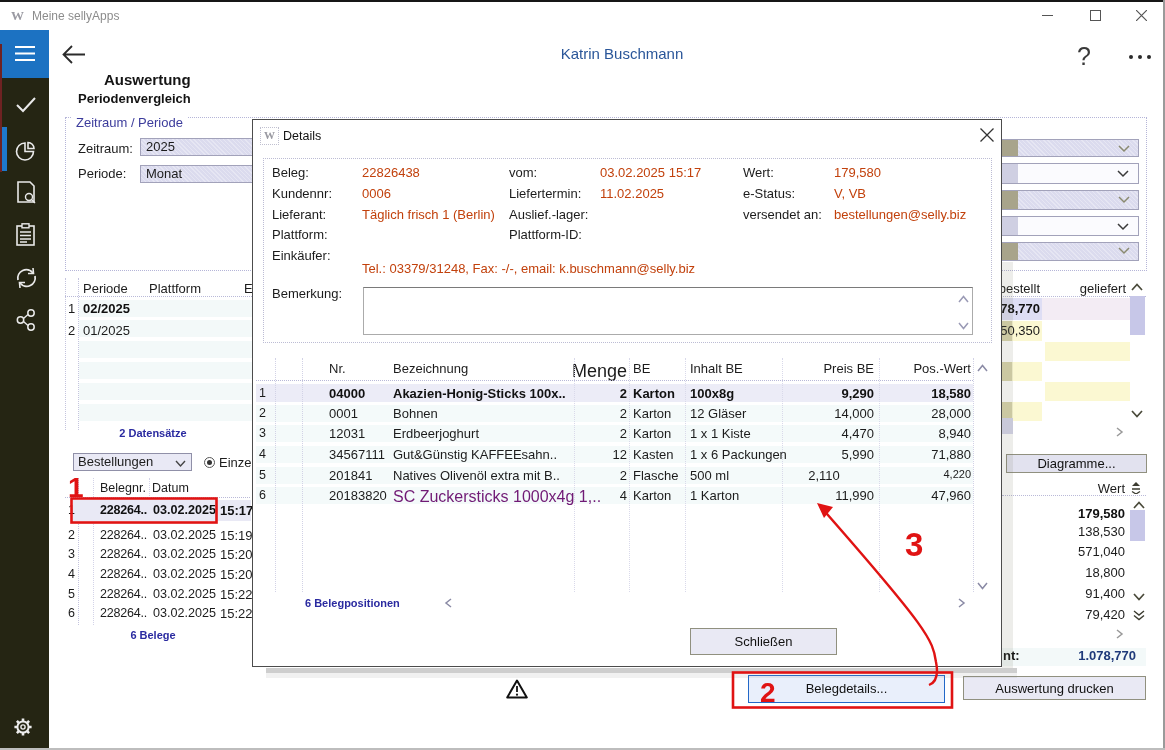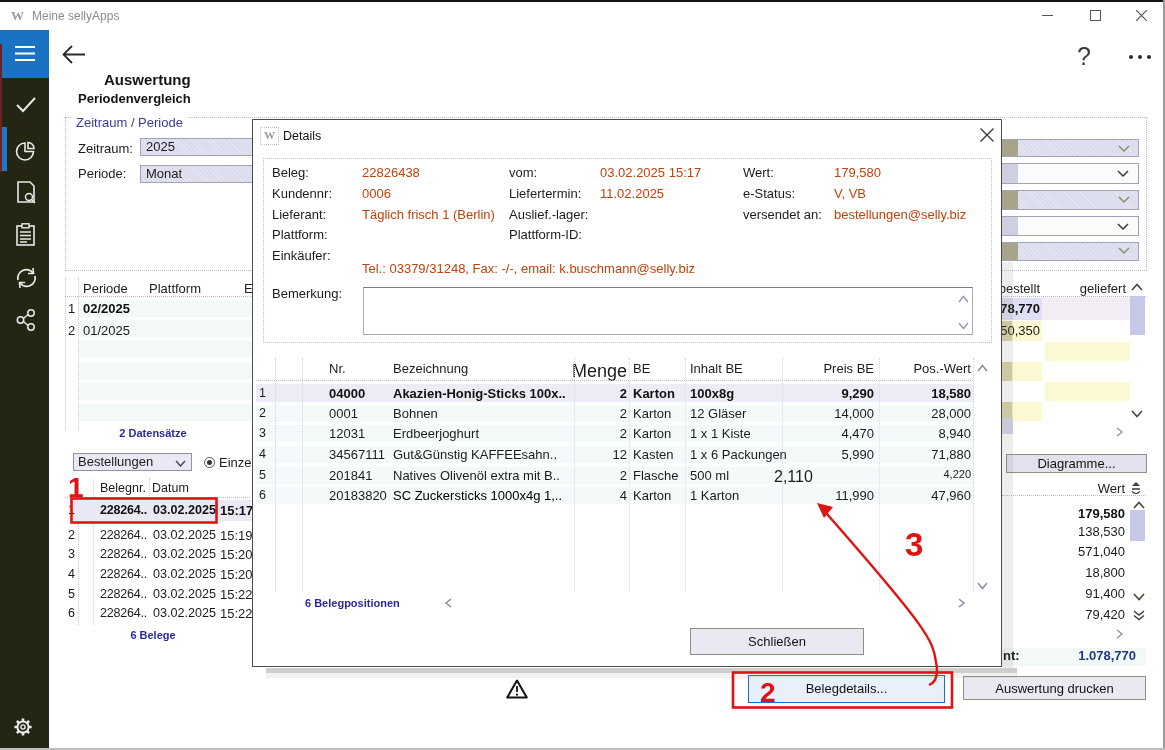--- a/index.html
+++ b/index.html
@@ -69,20 +69,21 @@
   <svg class="abs" style="left:13px;top:717px;" width="20" height="20">
       <circle cx="10" cy="10" r="5.6" stroke="#ededed" stroke-width="2" fill="none"></circle>
       <circle cx="10" cy="10" r="2.1" stroke="#ededed" stroke-width="1.4" fill="none"></circle>
       <path d="M16.0,10.0 L18.6,10.0 M14.2,14.2 L16.1,16.1 M10.0,16.0 L10.0,18.6 M5.8,14.2 L3.9,16.1 M4.0,10.0 L1.4,10.0 M5.8,5.8 L3.9,3.9 M10.0,4.0 L10.0,1.4 M14.2,5.8 L16.1,3.9" stroke="#ededed" stroke-width="2.6"></path>
     </svg>
 
   <svg class="abs" style="left:62px;top:45px;" width="24" height="19">
     <path d="M10,1 L1.5,9.5 L10,18 M2,9.5 H23" stroke="#2b2b2b" stroke-width="1.8" fill="none"></path>
   </svg>
   <div class="abs" style="left:104px;top:44px;font-size:15px;font-weight:bold;color:#151515;margin-top:27px;">Auswertung</div>
+  <div class="abs" style="left:400px;top:45px;width:444px;text-align:center;font-size:15px;color:#2a5699;">Katrin Buschmann</div>
   <div class="abs" style="left:1077px;top:42px;font-size:25px;color:#3a3a3a;font-weight:400;">?</div>
   <svg class="abs" style="left:1127px;top:52px;" width="28" height="10">
       <circle cx="4" cy="5" r="2" fill="#2a2a2a"></circle>
       <circle cx="13" cy="5" r="2" fill="#2a2a2a"></circle>
       <circle cx="22" cy="5" r="2" fill="#2a2a2a"></circle>
     </svg>
 
   <div class="abs" style="left:78px;top:91px;font-size:13px;font-weight:bold;color:#131313;">Periodenvergleich</div>
 
   <div class="abs" style="left:65px;top:117px;width:1080px;height:152px;border:1px dotted #b5b5d8;"></div>
@@ -347,43 +348,43 @@
   <div class="abs" style="left:633px;top:447px;font-size:13px;color:#1c1c1c;">Kasten</div>
   <div class="abs" style="left:690px;top:447px;font-size:13px;color:#1c1c1c;text-align:right;">1 x 6 Packungen</div>
   <div class="abs" style="left:774px;top:447px;width:100px;text-align:right;font-size:13px;color:#1c1c1c;">5,990</div>
   <div class="abs" style="left:871px;top:447px;width:100px;text-align:right;font-size:13px;color:#1c1c1c;">71,880</div>
   <div class="abs" style="left:259px;top:468px;font-size:12.5px;color:#1c1c1c;">5</div>
   <div class="abs" style="left:329px;top:468px;font-size:13px;color:#1c1c1c;">201841</div>
   <div class="abs" style="left:393px;top:468px;font-size:13px;color:#1c1c1c;">Natives Olivenöl extra mit B..</div>
   <div class="abs" style="left:527px;top:468px;width:100px;text-align:right;font-size:13px;color:#1c1c1c;">2</div>
   <div class="abs" style="left:633px;top:468px;font-size:13px;color:#1c1c1c;">Flasche</div>
   <div class="abs" style="left:690px;top:468px;font-size:13px;color:#1c1c1c;">500 ml</div>
-  <div class="abs" style="left:774px;top:468px;width:100px;text-align:left;font-size:16px;color:#1c1c1c;">2,110</div>
+  <div class="abs" style="left:774px;top:468px;width:100px;text-align:center;font-size:13px;color:#1c1c1c;">2,110</div>
   <div class="abs" style="left:871px;top:468px;width:100px;text-align:right;font-size:11px;color:#1c1c1c;">4,220</div>
   <div class="abs" style="left:259px;top:488px;font-size:12.5px;color:#1c1c1c;">6</div>
   <div class="abs" style="left:329px;top:488px;font-size:13px;color:#1c1c1c;">20183820</div>
-  <div class="abs" style="left:393px;top:488px;font-size:13px;color:#000000;">SC Zuckersticks 1000x4g 1,..</div>
+  <div class="abs" style="left:393px;top:488px;font-size:16px;color:#701a75;">SC Zuckersticks 1000x4g 1,..</div>
   <div class="abs" style="left:527px;top:488px;width:100px;text-align:right;font-size:13px;color:#1c1c1c;">4</div>
   <div class="abs" style="left:633px;top:488px;font-size:13px;color:#1c1c1c;">Karton</div>
   <div class="abs" style="left:690px;top:488px;font-size:13px;color:#1c1c1c;">1 Karton</div>
   <div class="abs" style="left:774px;top:488px;width:100px;text-align:right;font-size:13px;color:#1c1c1c;">11,990</div>
   <div class="abs" style="left:871px;top:488px;width:100px;text-align:right;font-size:13px;color:#1c1c1c;">47,960</div>
 
   <svg class="abs" style="left:977px;top:582px;" width="11" height="8">
       <path d="M1,1 L5.5,6.5 L10,1" stroke="#8a8aa5" stroke-width="1.5" fill="none"></path>
     </svg>
   <div class="abs smallblue" style="left:305px;top:597px;">6 Belegpositionen</div>
   <svg class="abs" style="left:444px;top:598px;" width="8" height="10">
       <path d="M7,1 L2,5 L7,9" stroke="#8a8aa5" stroke-width="1.5" fill="none"></path>
     </svg>
   <svg class="abs" style="left:958px;top:598px;" width="8" height="10">
       <path d="M1,1 L6,5 L1,9" stroke="#8a8aa5" stroke-width="1.5" fill="none"></path>
     </svg>
 
-  <div class="abs btn" style="left:690px;top:628px;width:174px;height:27px;line-height:26px;box-sizing:border-box;">Schließen</div>
+  <div class="abs btn" style="left:690px;top:628px;width:147px;height:27px;line-height:26px;box-sizing:border-box;">Schließen</div>
 
   <svg class="abs" style="left:0;top:0;" width="1165" height="750">
     <rect x="71.5" y="498.5" width="145" height="24" fill="none" stroke="#e01313" stroke-width="2.6"></rect>
     <rect x="733" y="672.5" width="219" height="35" fill="none" stroke="#e01313" stroke-width="2.6"></rect>
     <path d="M929,685 C937,682 938,672 936,662 C933,640 928,629 820,506" fill="none" stroke="#e01313" stroke-width="2.4"></path>
     <path d="M817,503 L833,507 L824,518 Z" fill="#e01313"></path>
     <text x="68" y="497" font-family="Liberation Sans" font-size="28" font-weight="bold" fill="#e01313">1</text>
     <text x="760" y="702" font-family="Liberation Sans" font-size="28" font-weight="bold" fill="#e01313">2</text>
     <text x="905" y="556" font-family="Liberation Sans" font-size="33" font-weight="bold" fill="#e01313">3</text>
   </svg>

